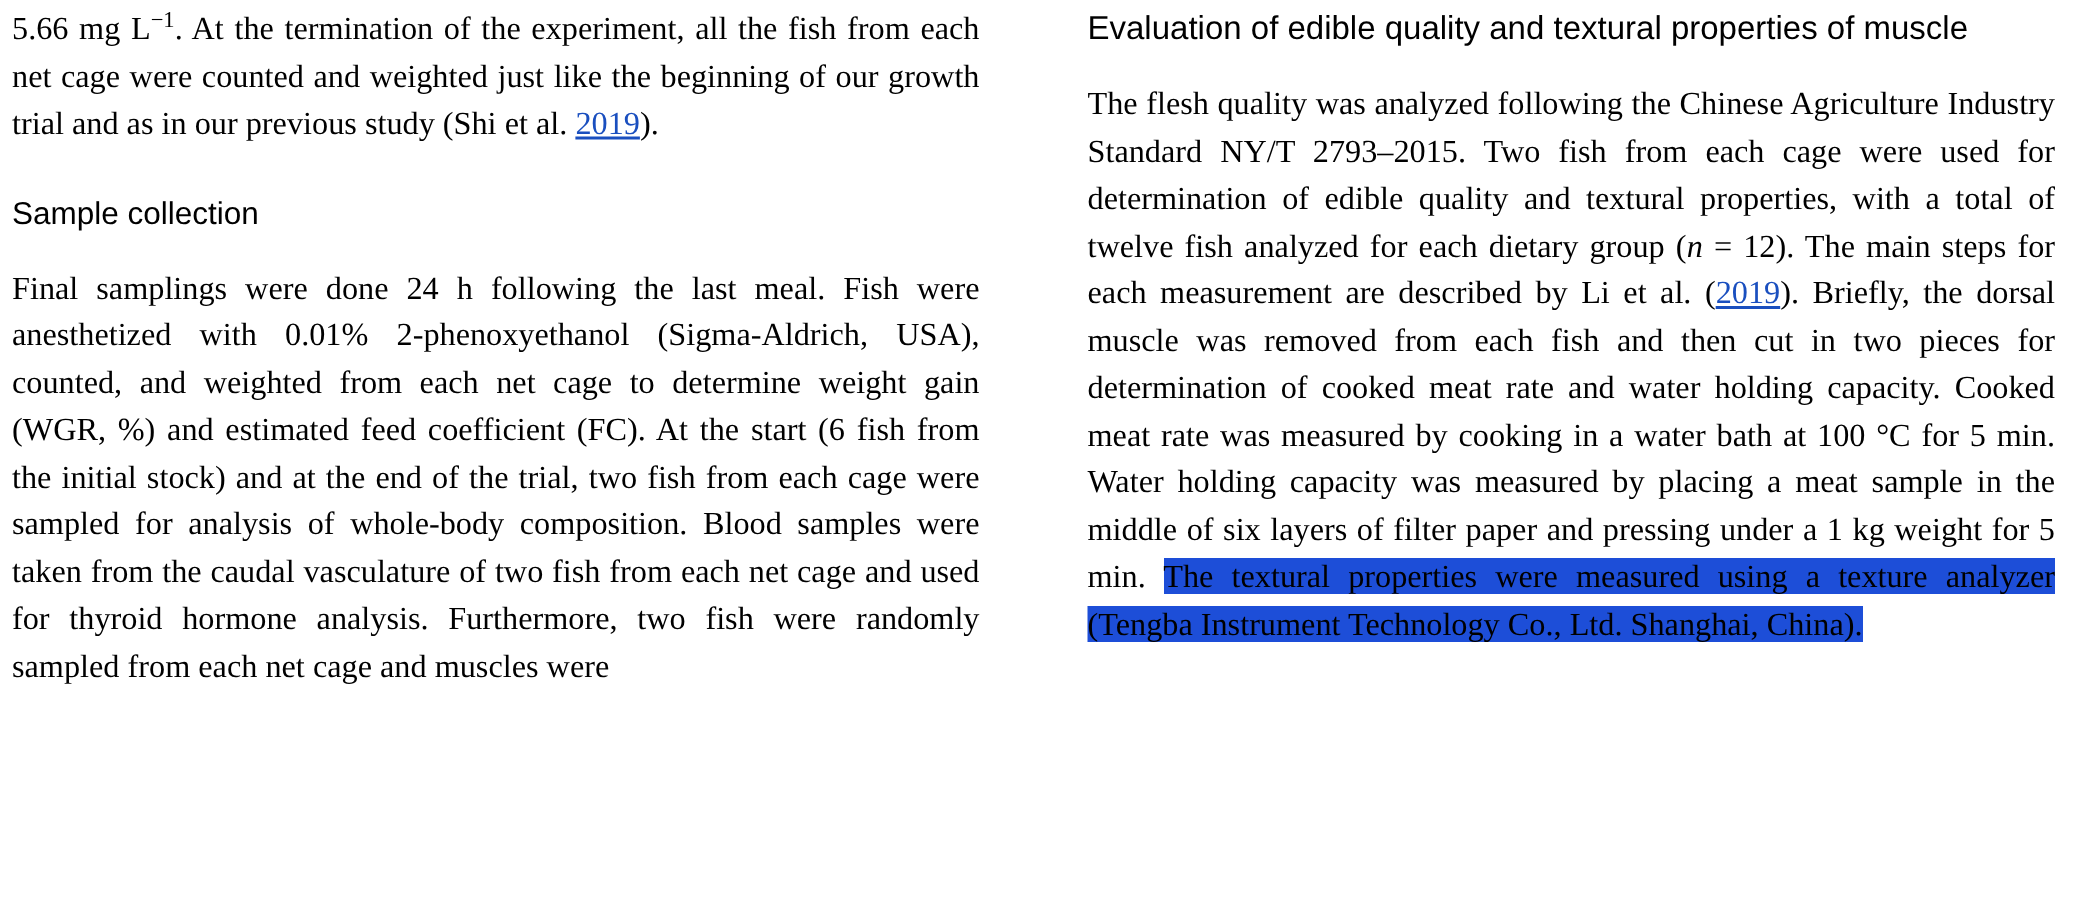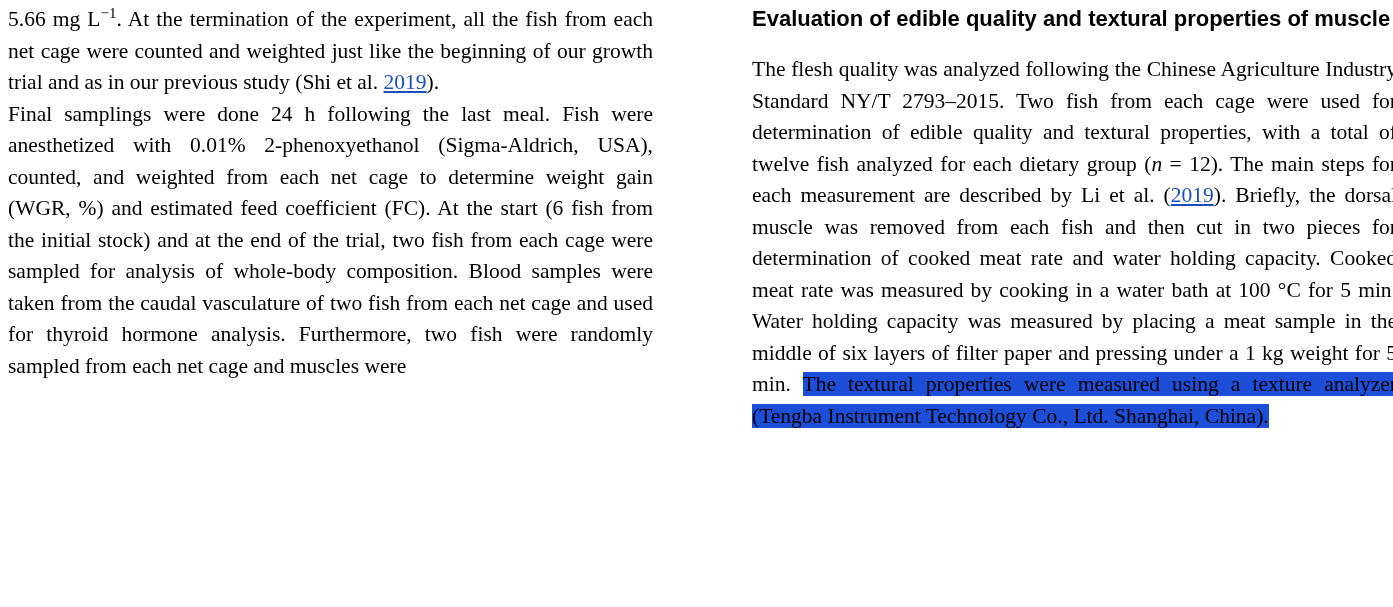--- a/index.html
+++ b/index.html
@@ -17,39 +17,39 @@
   .page {
     position: relative;
     width: 1393px;
     height: 607px;
     box-sizing: border-box;
     padding: 0;
   }
   .columns {
     display: flex;
     flex-direction: row;
-    gap: 99px;
+    gap: 72px;
     padding: 4px 8px 0 8px;
     box-sizing: border-box;
   }
   .col {
     width: 645px;
     flex: 0 0 645px;
   }
   p.body {
     margin: 0;
     font-size: 21.5px;
     line-height: 31.5px;
     text-align: justify;
     text-justify: inter-word;
     hyphens: none;
   }
   h2.section {
     font-family: "Liberation Sans", sans-serif;
-    font-weight: bold;
+    font-weight: normal;
     font-size: 21px;
     line-height: 28px;
     margin: 30px 0 20px 0;
   }
   h2.section.first {
     margin-top: 0;
   }
   .col-right h2.section.first {
     margin-top: 0;
     font-size: 22px;
@@ -72,20 +72,21 @@
 </style>
 </head>
 <body>
 
 <div class="page">
   <div class="columns">
 
     <div class="col col-left">
       <p class="body"><span>5.66 mg L</span><sup>−1</sup><span>. At the termination of the experiment, all the fish from each net cage were counted and weighted just like the beginning of our growth trial and as in our previous study (Shi et al. </span><a class="ref-link" href="#">2019</a><span>).</span></p>
 
+      <h2 class="section">Sample collection</h2>
 
       <p class="body">Final samplings were done 24 h following the last meal. Fish were anesthetized with 0.01% 2-phenoxyethanol (Sigma-Aldrich, USA), counted, and weighted from each net cage to determine weight gain (WGR, %) and estimated feed coefficient (FC). At the start (6 fish from the initial stock) and at the end of the trial, two fish from each cage were sampled for analysis of whole-body composition. Blood samples were taken from the caudal vasculature of two fish from each net cage and used for thyroid hormone analysis. Furthermore, two fish were randomly sampled from each net cage and muscles were</p>
     </div>
 
     <div class="col col-right">
       <h2 class="section first">Evaluation of edible quality and textural properties of muscle</h2>
 
       <p class="body"><span>The flesh quality was analyzed following the Chinese Agriculture Industry Standard NY/T 2793–2015. Two fish from each cage were used for determination of edible quality and textural properties, with a total of twelve fish analyzed for each dietary group (</span><em>n</em><span> = 12). The main steps for each measurement are described by Li et al. (</span><a class="ref-link" href="#">2019</a><span>). Briefly, the dorsal muscle was removed from each fish and then cut in two pieces for determination of cooked meat rate and water holding capacity. Cooked meat rate was measured by cooking in a water bath at 100 °C for 5 min. Water holding capacity was measured by placing a meat sample in the middle of six layers of filter paper and pressing under a 1 kg weight for 5 min. </span><span class="hl">The textural properties were measured using a texture analyzer</span><span> </span><span class="hl">(Tengba Instrument Technology Co., Ltd. Shanghai, China).</span></p>
     </div>
 

